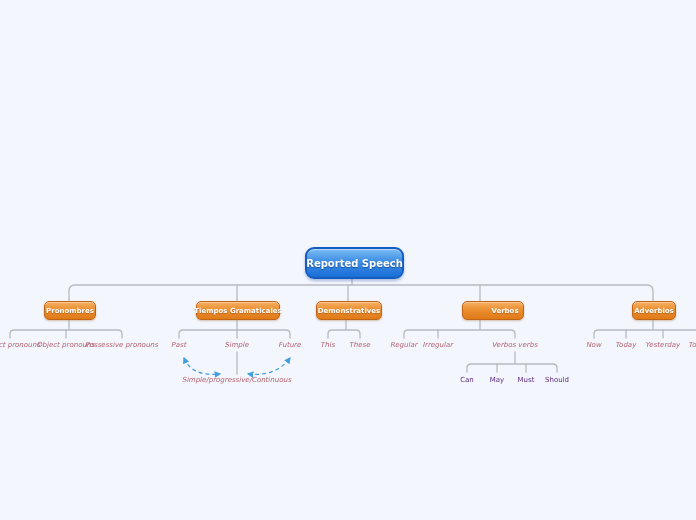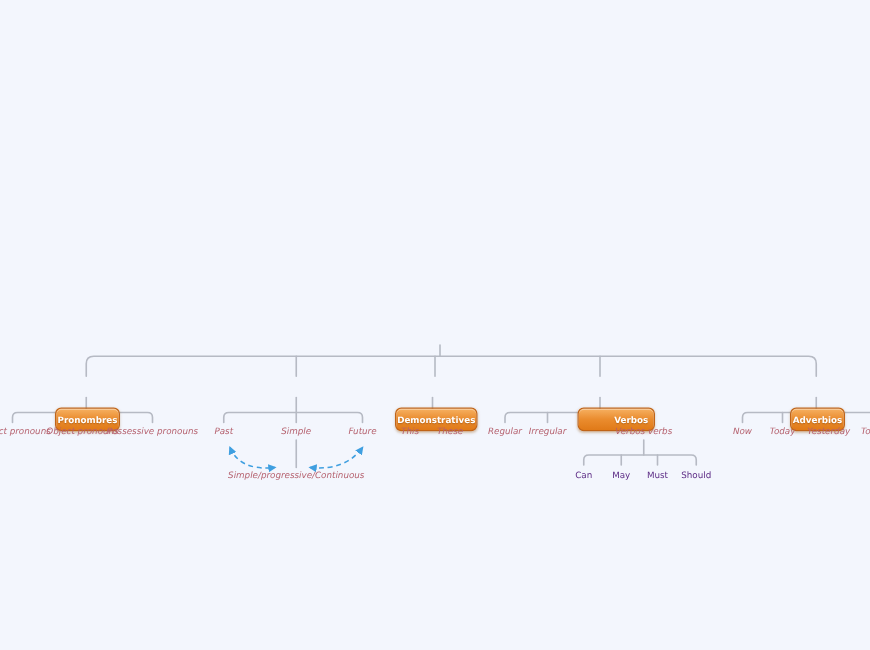--- a/index.html
+++ b/index.html
@@ -20,21 +20,20 @@
     border:2px solid #155cc0;border-radius:9px;
     box-shadow:0 2px 3px rgba(30,80,160,0.35), inset 0 1px 0 rgba(255,255,255,0.45);
     font-size:10px;text-shadow:0 1px 1px rgba(10,50,120,0.6);
   }
   .branch{
     height:17px;top:301px;
     background:linear-gradient(to bottom,#f6b061 0%,#ea8c2e 50%,#e07a18 100%);
     border:1px solid #c06418;border-radius:5px;
     box-shadow:0 1px 2px rgba(150,90,20,0.35), inset 0 1px 0 rgba(255,255,255,0.35);
     font-size:7px;
-    margin-top:25px;
   }
   .leaf{
     position:absolute;transform:translateX(-50%);
     font-size:7px;font-style:italic;color:#b5616e;white-space:nowrap;cursor:pointer;
   }
   .keyword{
     position:absolute;transform:translateX(-50%);
     font-size:7px;font-weight:normal;color:#5b2a84;white-space:nowrap;cursor:pointer;text-align:center;
   }
 </style>
@@ -84,22 +83,24 @@
       <path d="M626 330 L626 338"></path>
       <path d="M663 330 L663 338"></path>
     </g>
 
     <g stroke="#3f9fe0" stroke-width="1.2" fill="none" stroke-dasharray="4 3">
       <path d="M184 358 Q192 377 220 374" marker-start="url(#ah)" marker-end="url(#ah)"></path>
       <path d="M248 374 Q276 377 290 358" marker-start="url(#ah)" marker-end="url(#ah)"></path>
     </g>
   </svg>
 
+  <div class="node root-node">Reported Speech</div>
 
   <div class="node branch" style="left:44px;width:50px;">Pronombres</div>
+  <div class="node branch" style="left:196px;width:82px;">Tiempos Gramaticales</div>
   <div class="node branch" style="left:316px;width:64px;">Demonstratives</div>
   <div class="node branch" style="left:462px;width:36px;padding-left:24px;">Verbos</div>
   <div class="node branch" style="left:632px;width:42px;">Adverbios</div>
 
   <div class="leaf" style="left:10px;top:341px;">Subject pronouns</div>
   <div class="leaf" style="left:66px;top:341px;">Object pronouns</div>
   <div class="leaf" style="left:122px;top:341px;">Possessive pronouns</div>
 
   <div class="leaf" style="left:179px;top:341px;text-align:right;">Past</div>
   <div class="leaf" style="left:237px;top:341px;">Simple</div>

